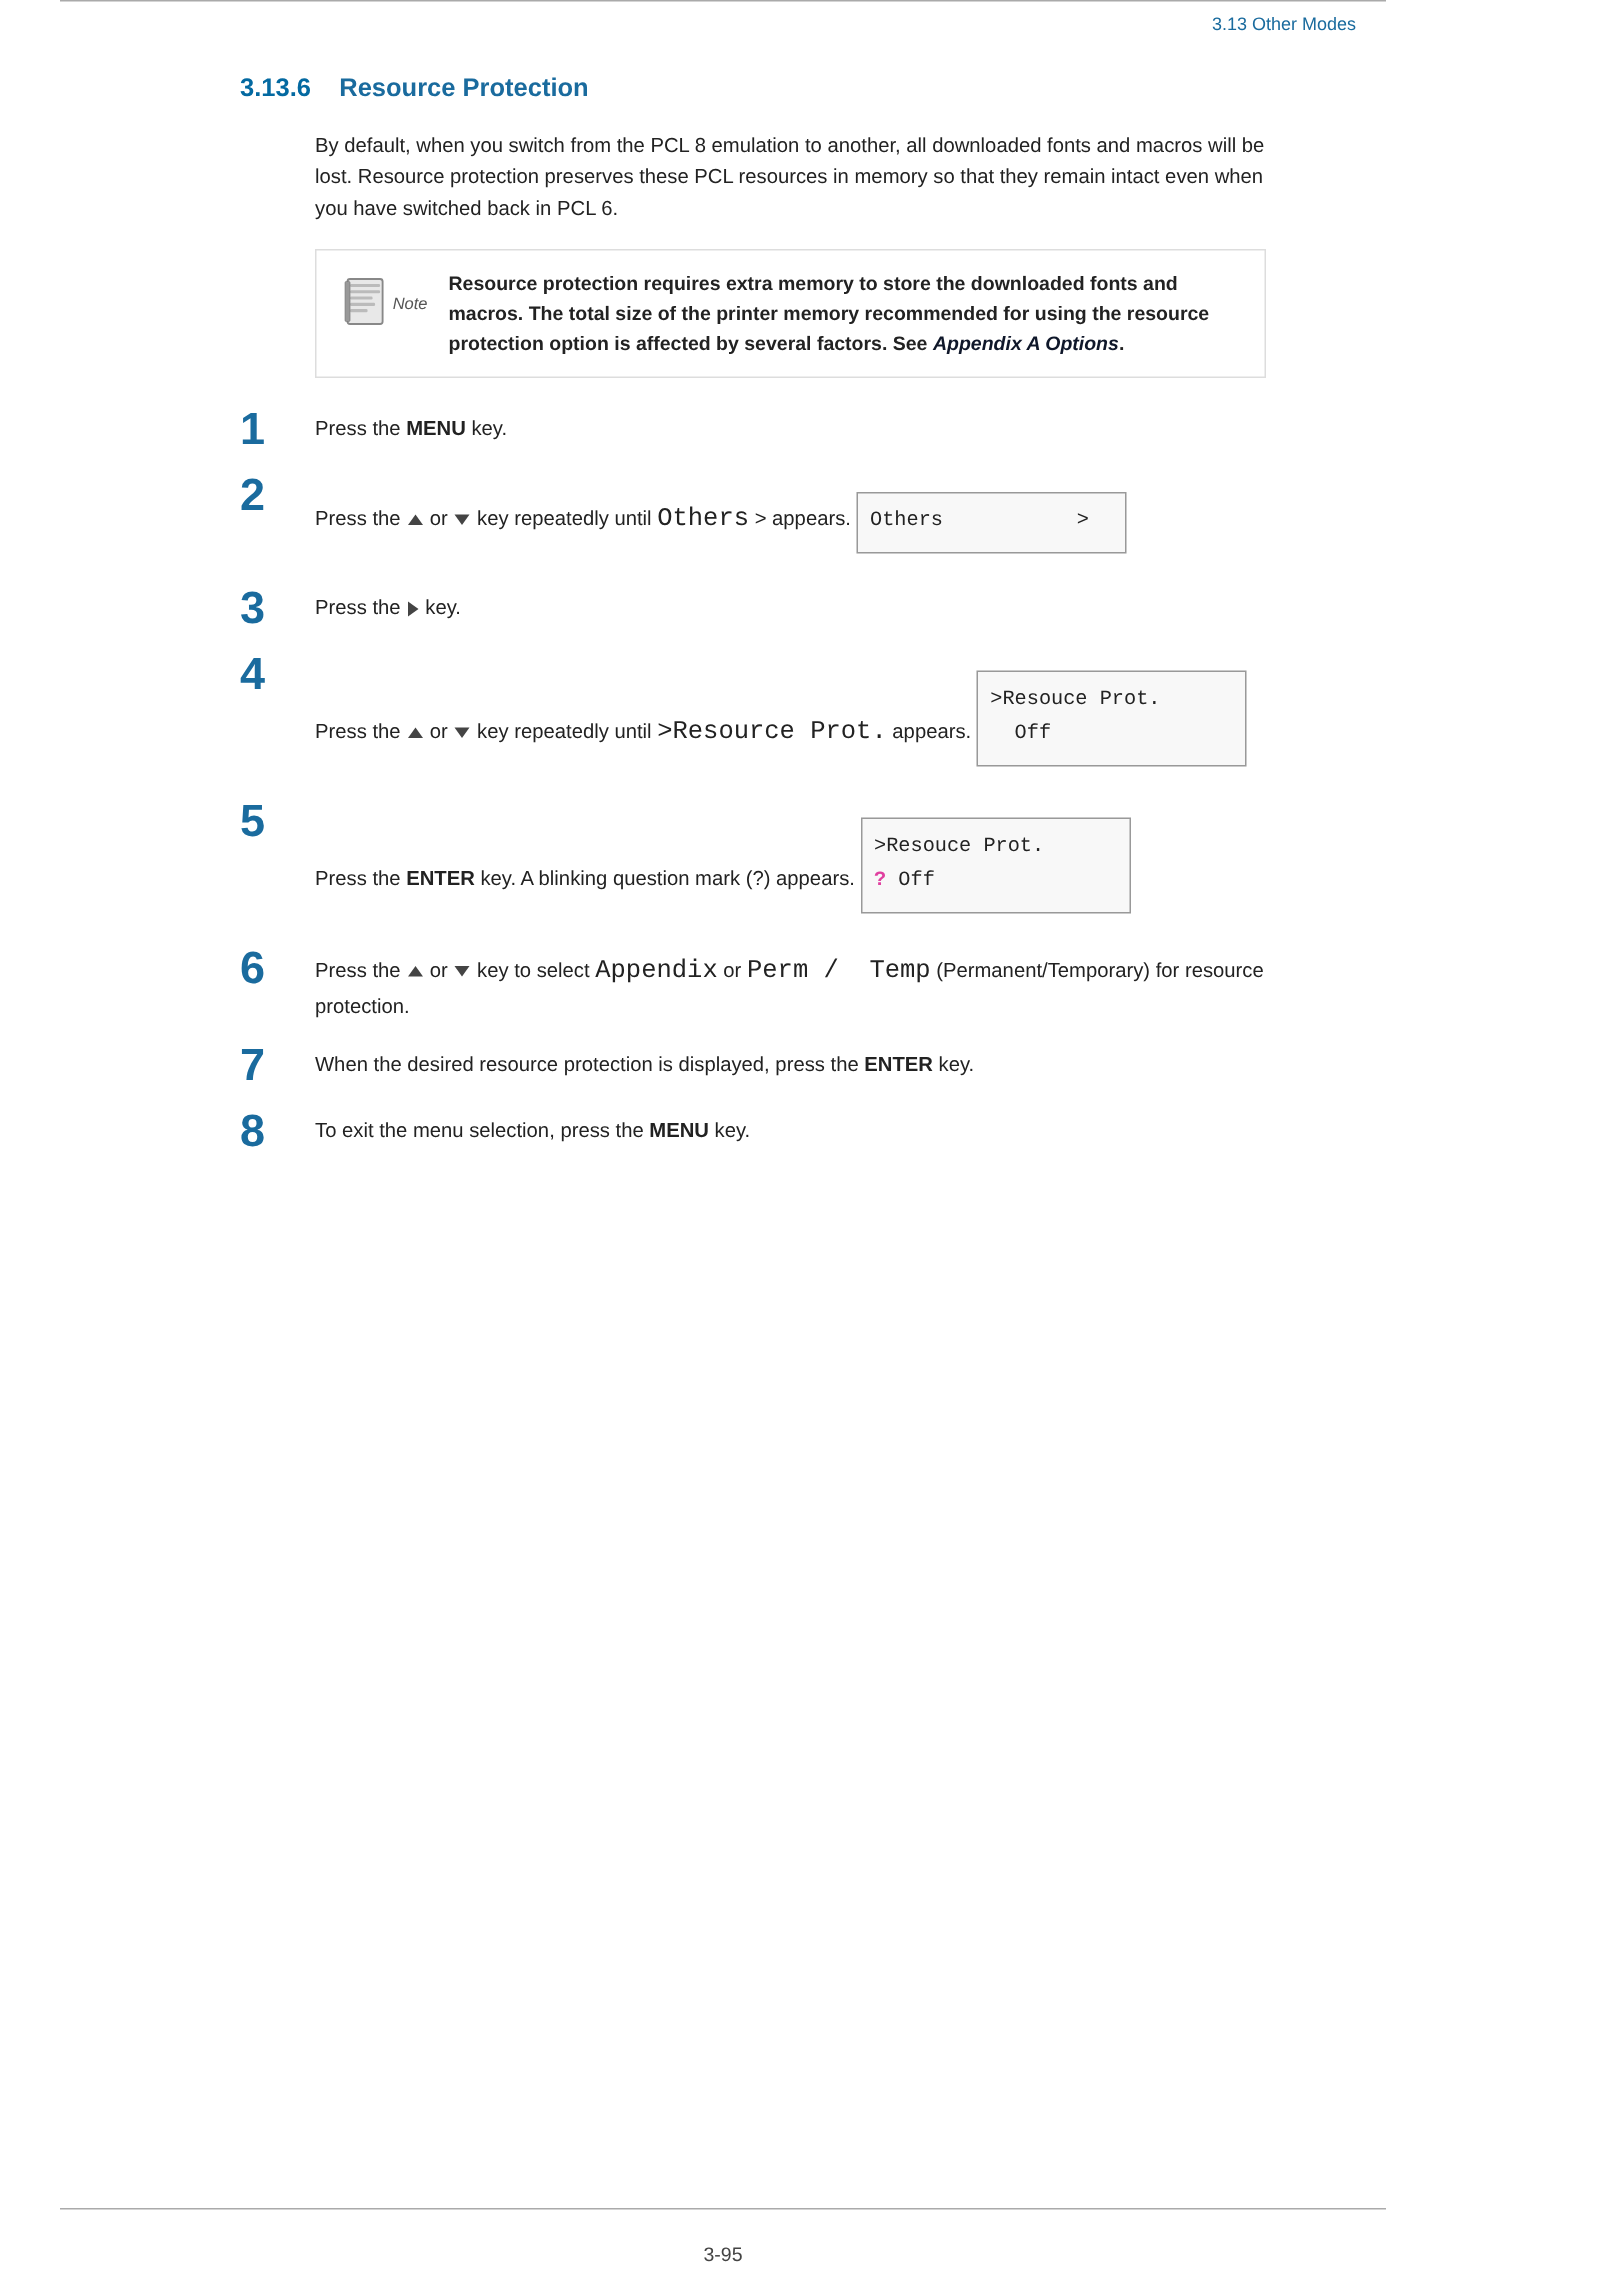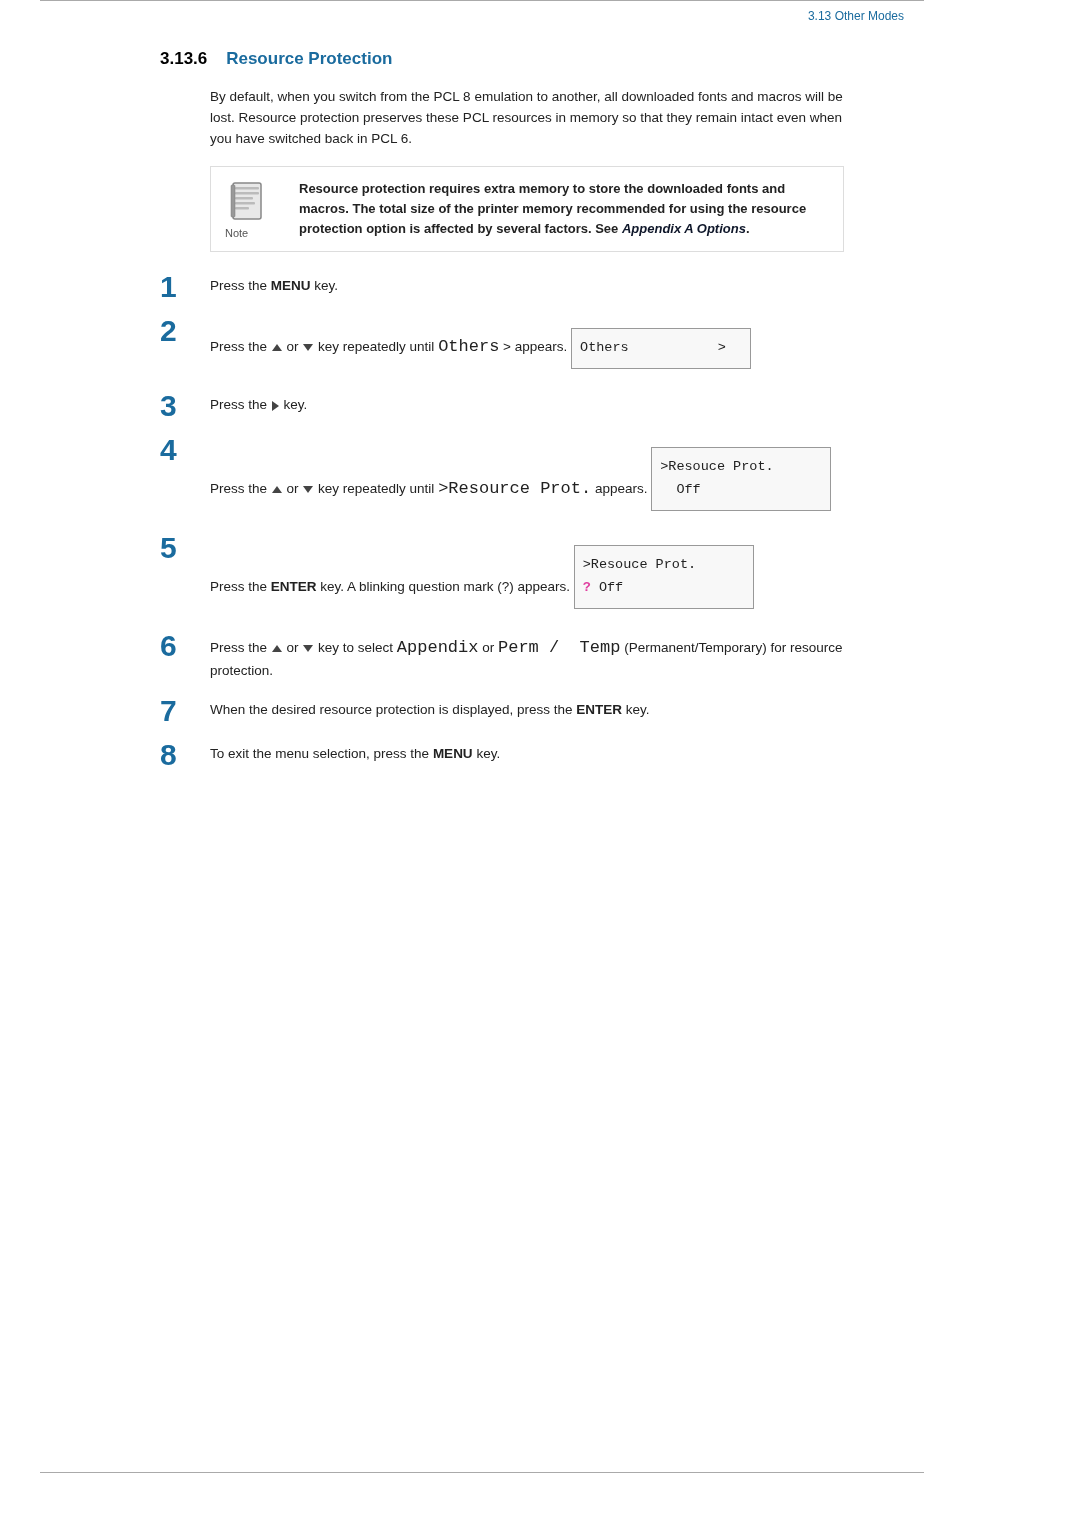--- a/index.html
+++ b/index.html
@@ -34,21 +34,21 @@
       padding-top: 20px;
     }
     .section-title {
       font-size: 17px;
       font-weight: bold;
       color: #1a6b9e;
       margin-bottom: 18px;
       margin-left: 100px;
     }
     .section-number {
-      color: #000000;
+      color: #0369a1;
       font-weight: bold;
     }
     .body-text {
       margin-left: 150px;
       margin-right: 60px;
       margin-bottom: 16px;
       font-size: 13.5px;
       line-height: 1.55;
       color: #222;
     }
@@ -57,23 +57,25 @@
       align-items: flex-start;
       margin-left: 150px;
       margin-right: 60px;
       margin-bottom: 20px;
       border: 1px solid #ddd;
       padding: 12px 14px;
       background: #fff;
     }
     .note-icon-area {
       display: flex;
-      flex-direction: column;
+      flex-direction: row;
+      align-items: center;
       min-width: 60px;
       margin-right: 14px;
+      font-style: italic;
     }
     .note-icon {
       width: 44px;
       height: 44px;
     }
     .note-label {
       font-size: 11px;
       color: #555;
       margin-top: 4px;
     }
@@ -280,14 +282,17 @@
         <div class="step-content">
           To exit the menu selection, press the <strong>MENU</strong> key.
         </div>
       </div>
 
     </div>
 
   </div>
 
   <div style="position:absolute;bottom:55px;left:40px;right:40px;border-bottom:1px solid #aaa;"></div>
+  <div class="footer">
+    <span>3-95</span>
+  </div>
 
 </div>
 
 </body></html>

